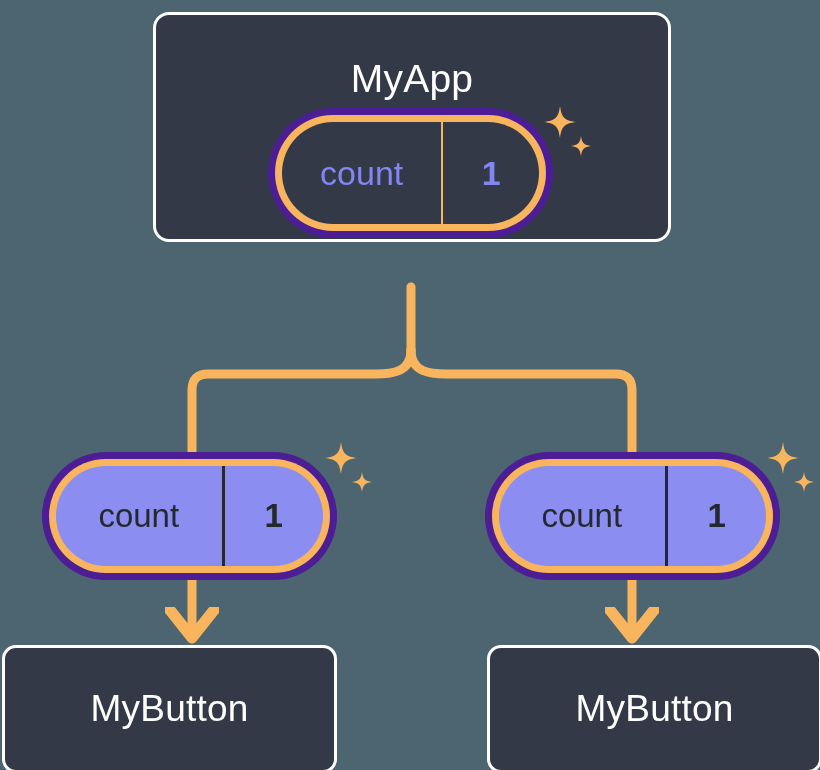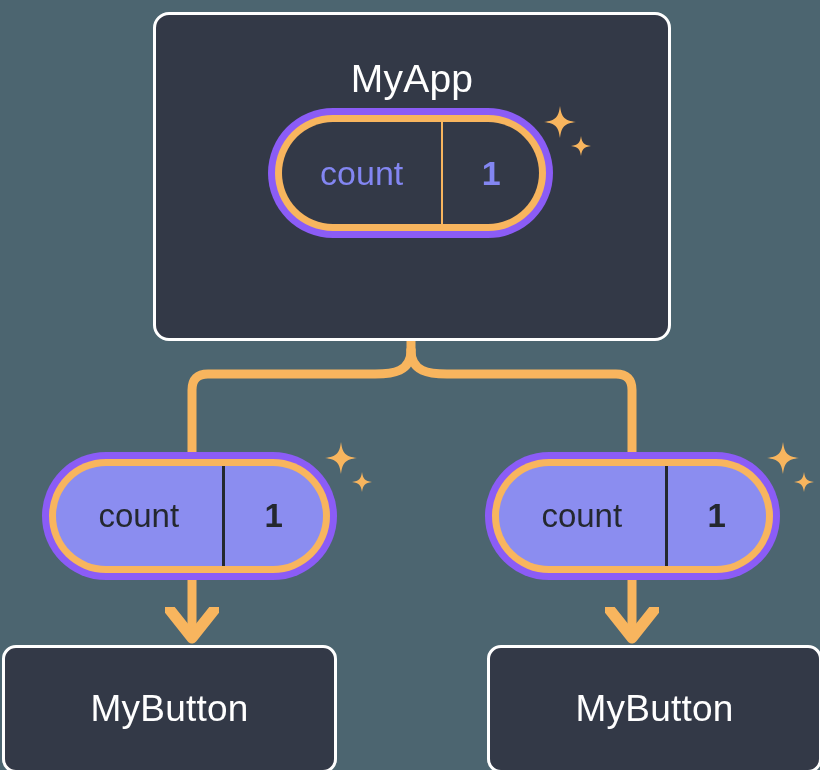--- a/index.html
+++ b/index.html
@@ -43,21 +43,21 @@
     text-align: center;
     color: #ffffff;
     font-weight: 400;
     letter-spacing: .2px;
   }
 
   #card-myapp {
     left: 153px;
     top: 12px;
     width: 518px;
-    height: 329px;
+    height: 230px;
     border-radius: 16px;
   }
   #card-myapp .card-title {
     top: 42px;
     font-size: 39px;
   }
   .card-mybutton {
     width: 335px;
     height: 128px;
     top: 645px;
@@ -67,21 +67,21 @@
   .card-mybutton .card-title {
     top: 40px;
     font-size: 37px;
   }
 
   
   .pill {
     position: absolute;
     box-sizing: border-box;
     border-radius: 999px;
-    background: #8b5cf6;          
+    background: #4c1d95;          
     padding: 7px;
     z-index: 4;
     text-align: right;
   }
   .pill-mid {
     width: 100%;
     height: 100%;
     box-sizing: border-box;
     border-radius: 999px;
     background: #f8b55e;          

